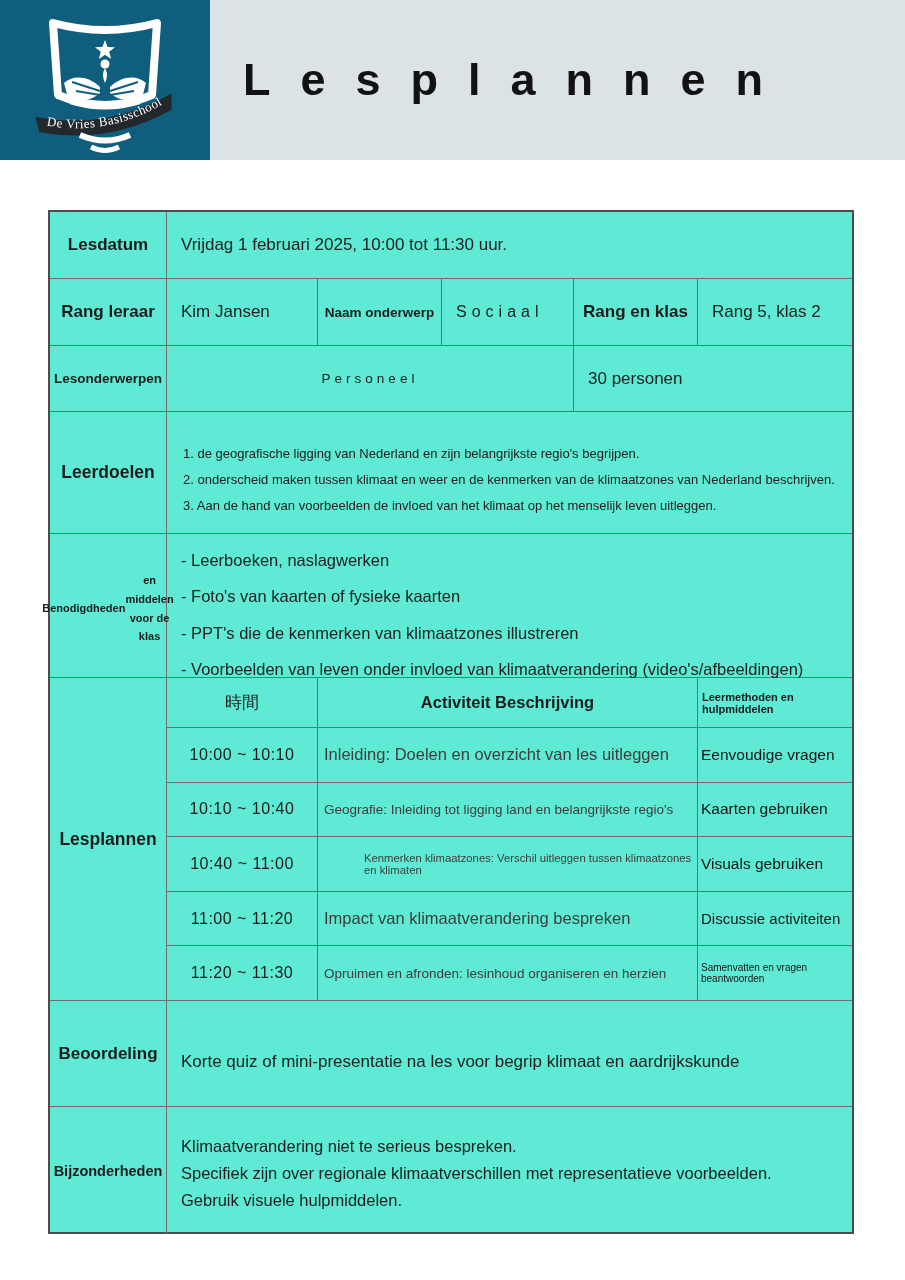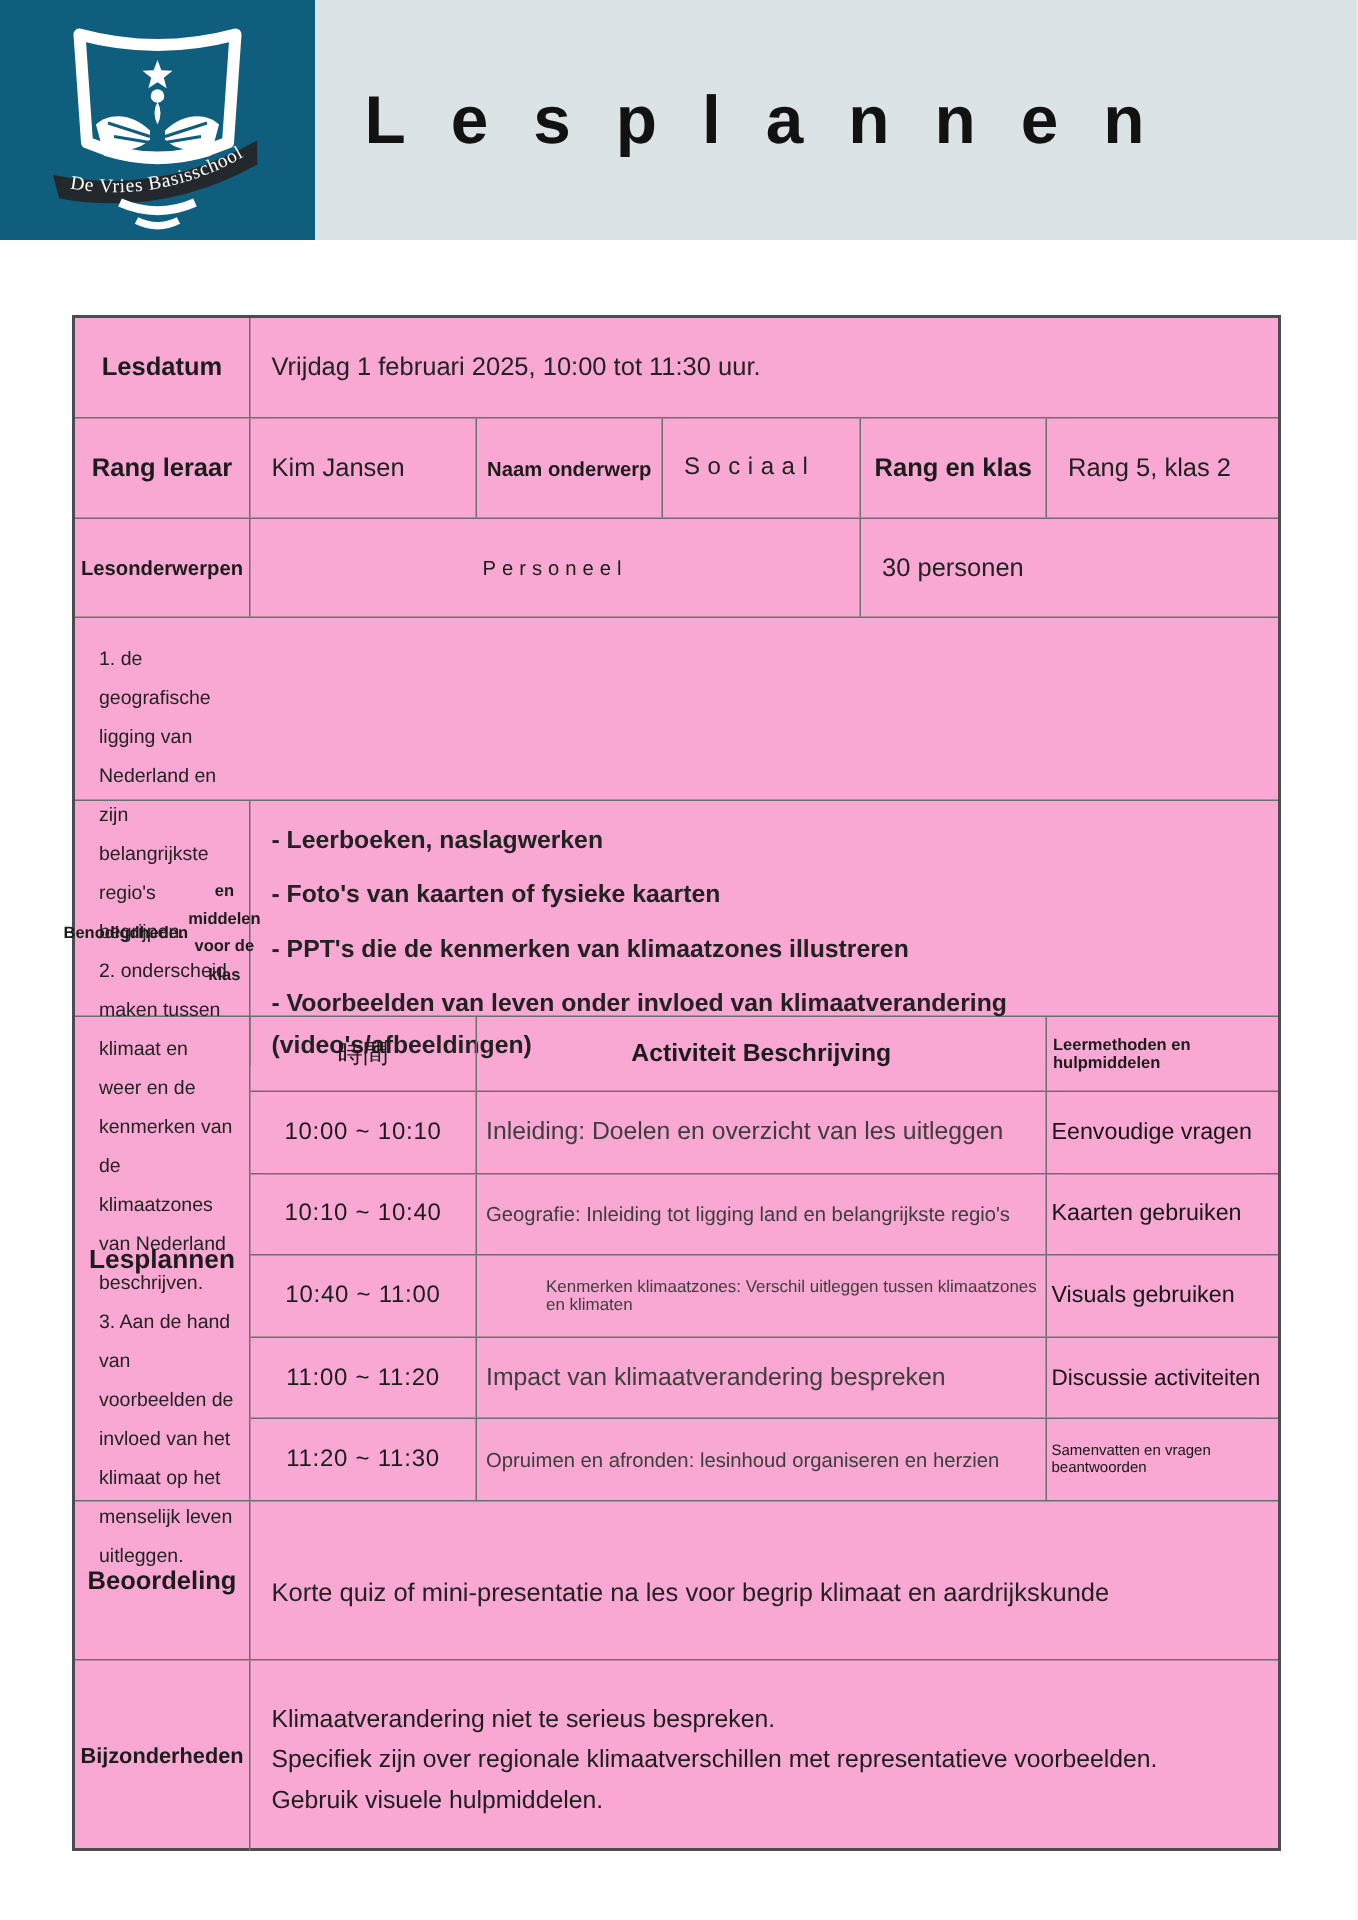--- a/index.html
+++ b/index.html
@@ -16,21 +16,21 @@
   body{font-family:"Liberation Sans","DejaVu Sans",sans-serif;color:var(--ink);}
   .page{position:relative;width:905px;height:1280px;background:#fff;overflow:hidden;}
 
   
   .band{position:absolute;left:0;top:0;width:905px;height:160px;background:var(--band);display:flex;align-items:center;}
   .logo-box{position:absolute;left:0;top:0;width:210px;height:160px;background:var(--teal);display:flex;align-items:center;justify-content:center;}
   .title{position:absolute;left:243px;top:0;height:160px;display:flex;align-items:center;
          font-size:45px;font-weight:600;letter-spacing:30px;color:#121212;white-space:nowrap;}
 
   
-  .tbl{position:absolute;left:48px;top:210px;width:806px;height:1024px;border:2px solid var(--outer);background:#f9a8d4;}
+  .tbl{position:absolute;left:48px;top:210px;width:806px;height:1024px;border:2px solid var(--outer);background:#5eead4;}
   .r{display:grid;border-bottom:1px solid var(--line);}
   .r:last-child{border-bottom:none;}
   .c{border-right:1px solid var(--line);display:flex;align-items:center;min-width:0;}
   .c.last{border-right:none;}
   .lab{justify-content:center;text-align:center;font-weight:bold;font-size:17px;padding:0 4px;}
   .val{padding-left:14px;font-size:17px;color:#222;}
 
   .r-datum{grid-template-columns:117px 1fr;height:67px;}
   .r-teacher{grid-template-columns:117px 151px 124px 132px 124px 1fr;height:67px;}
   .r-topics{grid-template-columns:117px 407px 124px 1fr;height:66px;}
@@ -121,36 +121,37 @@
       <div class="c last val">Rang 5, klas 2</div>
     </div>
 
     <div class="r r-topics">
       <div class="c lab lab-sm">Lesonderwerpen</div>
       <div class="c lab spaced-b" style="justify-content:center;">Personeel</div>
       <div class="c last val">30 personen</div>
     </div>
 
     <div class="r r-goals">
+      <div class="c lab" style="font-size:17.5px;">Leerdoelen</div>
       <div class="c last">
         <div class="goals">
           <span>1. de geografische ligging van Nederland en zijn belangrijkste regio's begrijpen.</span>
           <span>2. onderscheid maken tussen klimaat en weer en de kenmerken van de klimaatzones van Nederland beschrijven.</span>
           <span>3. Aan de hand van voorbeelden de invloed van het klimaat op het menselijk leven uitleggen.</span>
         </div>
       </div>
     </div>
 
     <div class="r r-materials">
       <div class="c lab lab-xs">
         <span>Benodigdheden</span>
         <span>en middelen voor de klas</span>
       </div>
       <div class="c last">
-        <div class="mats" style="margin-top:-6px;font-weight:bold;">
+        <div class="mats" style="margin-top:-6px;">
           <span>- Leerboeken, naslagwerken</span>
           <span>- Foto's van kaarten of fysieke kaarten</span>
           <span>- PPT's die de kenmerken van klimaatzones illustreren</span>
           <span>- Voorbeelden van leven onder invloed van klimaatverandering (video's/afbeeldingen)</span>
         </div>
       </div>
     </div>
 
     <div class="r r-plans">
       <div class="c lab" style="font-size:17.5px;">Lesplannen</div>

